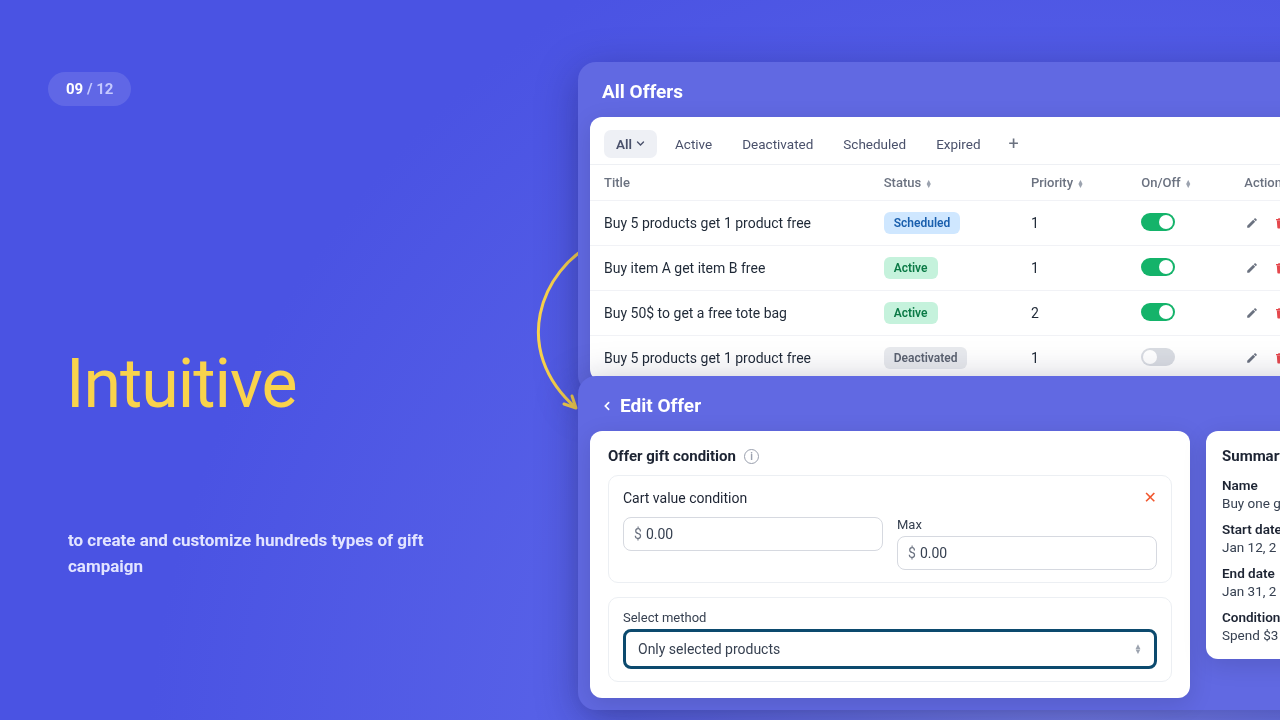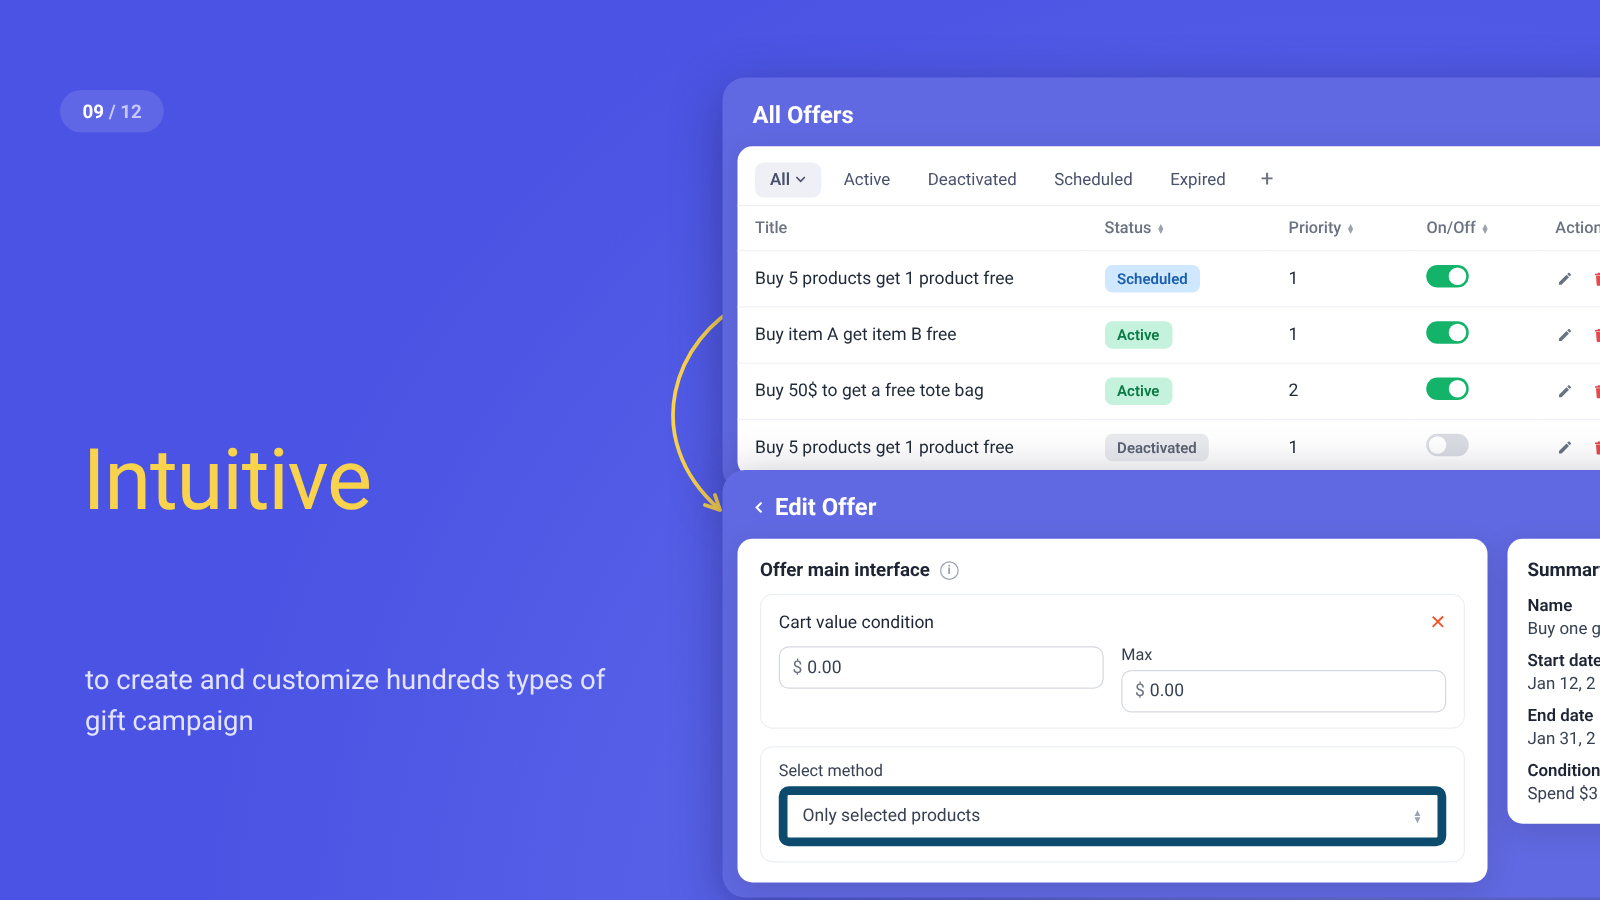--- a/index.html
+++ b/index.html
@@ -24,21 +24,21 @@
   
   .headline {
     position: absolute; top: 350px; left: 66px;
     font-size: 68px; font-weight: 400; line-height: 1.0;
     letter-spacing: -1px;
   }
   .headline .l1 { color: #f9d34c; }
   .headline .l2 { color: #fff; }
   .sub {
     position: absolute; top: 528px; left: 68px;
-    font-size: 22px; line-height: 1.5; color: #e2e4ff; font-weight: 400;
+    font-size: 17px; line-height: 1.5; color: #e2e4ff; font-weight: 700;
     max-width: 420px;
   }
 
   
   .curve { position: absolute; top: 230px; left: 510px; pointer-events: none; }
 
   
   .panel {
     background: #6169e2;
     border-radius: 18px;
@@ -94,21 +94,21 @@
   .info { width:15px; height:15px; border:1.5px solid #9aa0ae; border-radius:50%; color:#9aa0ae; font-size:10px; display:inline-flex; justify-content:center; align-items:center; }
 
   .cond-box { border:1px solid #eceff3; border-radius:10px; padding: 12px 14px; margin-bottom: 14px; }
   .cond-head { display:flex; justify-content:space-between; align-items:center; font-size:14px; font-weight:400; margin-bottom:10px; }
   .x-close { color:#f1572e; font-size:16px; cursor:pointer; }
   .minmax { display:flex; gap:14px; }
   .field { flex:1; }
   .label { font-size:13px; color:#374151; margin-bottom:4px; display:block; }
   .inp { width:100%; border:1px solid #d6d9e0; border-radius:8px; padding:8px 10px; font-size:14px; color:#374151; display:flex; align-items:center; gap:4px; background:#fff; }
   .inp .cur-sym { color:#6b7280; }
-  .select { appearance:none; width:100%; border:7px solid #0c4a6e; border-radius:8px; padding:9px 12px; font-size:14px; color:#374151; background:#fff; display:flex; justify-content:space-between; align-items:center; }
+  .select { appearance:none; width:100%; border:3px solid #0c4a6e; border-radius:8px; padding:9px 12px; font-size:14px; color:#374151; background:#fff; display:flex; justify-content:space-between; align-items:center; }
   .sel-chev { display:flex; flex-direction:column; line-height:5px; font-size:8px; color:#9ca3af; }
 
   .summary-card { background:#fff; border-radius:12px; box-shadow: 0 6px 24px rgba(0,0,0,0.12); padding: 16px 16px; color:#1d2433; font-size:13.5px; overflow:hidden; }
   .summary-card h4 { font-size:15px; font-weight:700; margin-bottom:12px; }
   .s-lbl { font-weight:600; margin-top:10px; }
   .s-val { color:#374151; margin-top:2px; white-space:nowrap; }
 
 </style>
 </head>
 <body>
@@ -228,21 +228,21 @@
   <div class="panel-title">
     <svg class="chev-l" viewBox="0 0 12 12">
         <path d="M8 2 4 6l4 4" stroke="#fff" stroke-width="2" fill="none" stroke-linecap="round"></path>
       </svg>
     <span>Edit Offer</span>
   </div>
   <div class="eo-body">
     <div class="eo-left">
       <div class="eo-card">
         <div class="sec-title">
-          <span>Offer main interface</span>
+          <span>Offer gift condition</span>
           <span class="info">i</span>
         </div>
 
         <div class="cond-box">
           <div class="cond-head">
             <span>Cart value condition</span>
             <span class="x-close">✕</span>
           </div>
           <div class="minmax">
             <div class="field">

